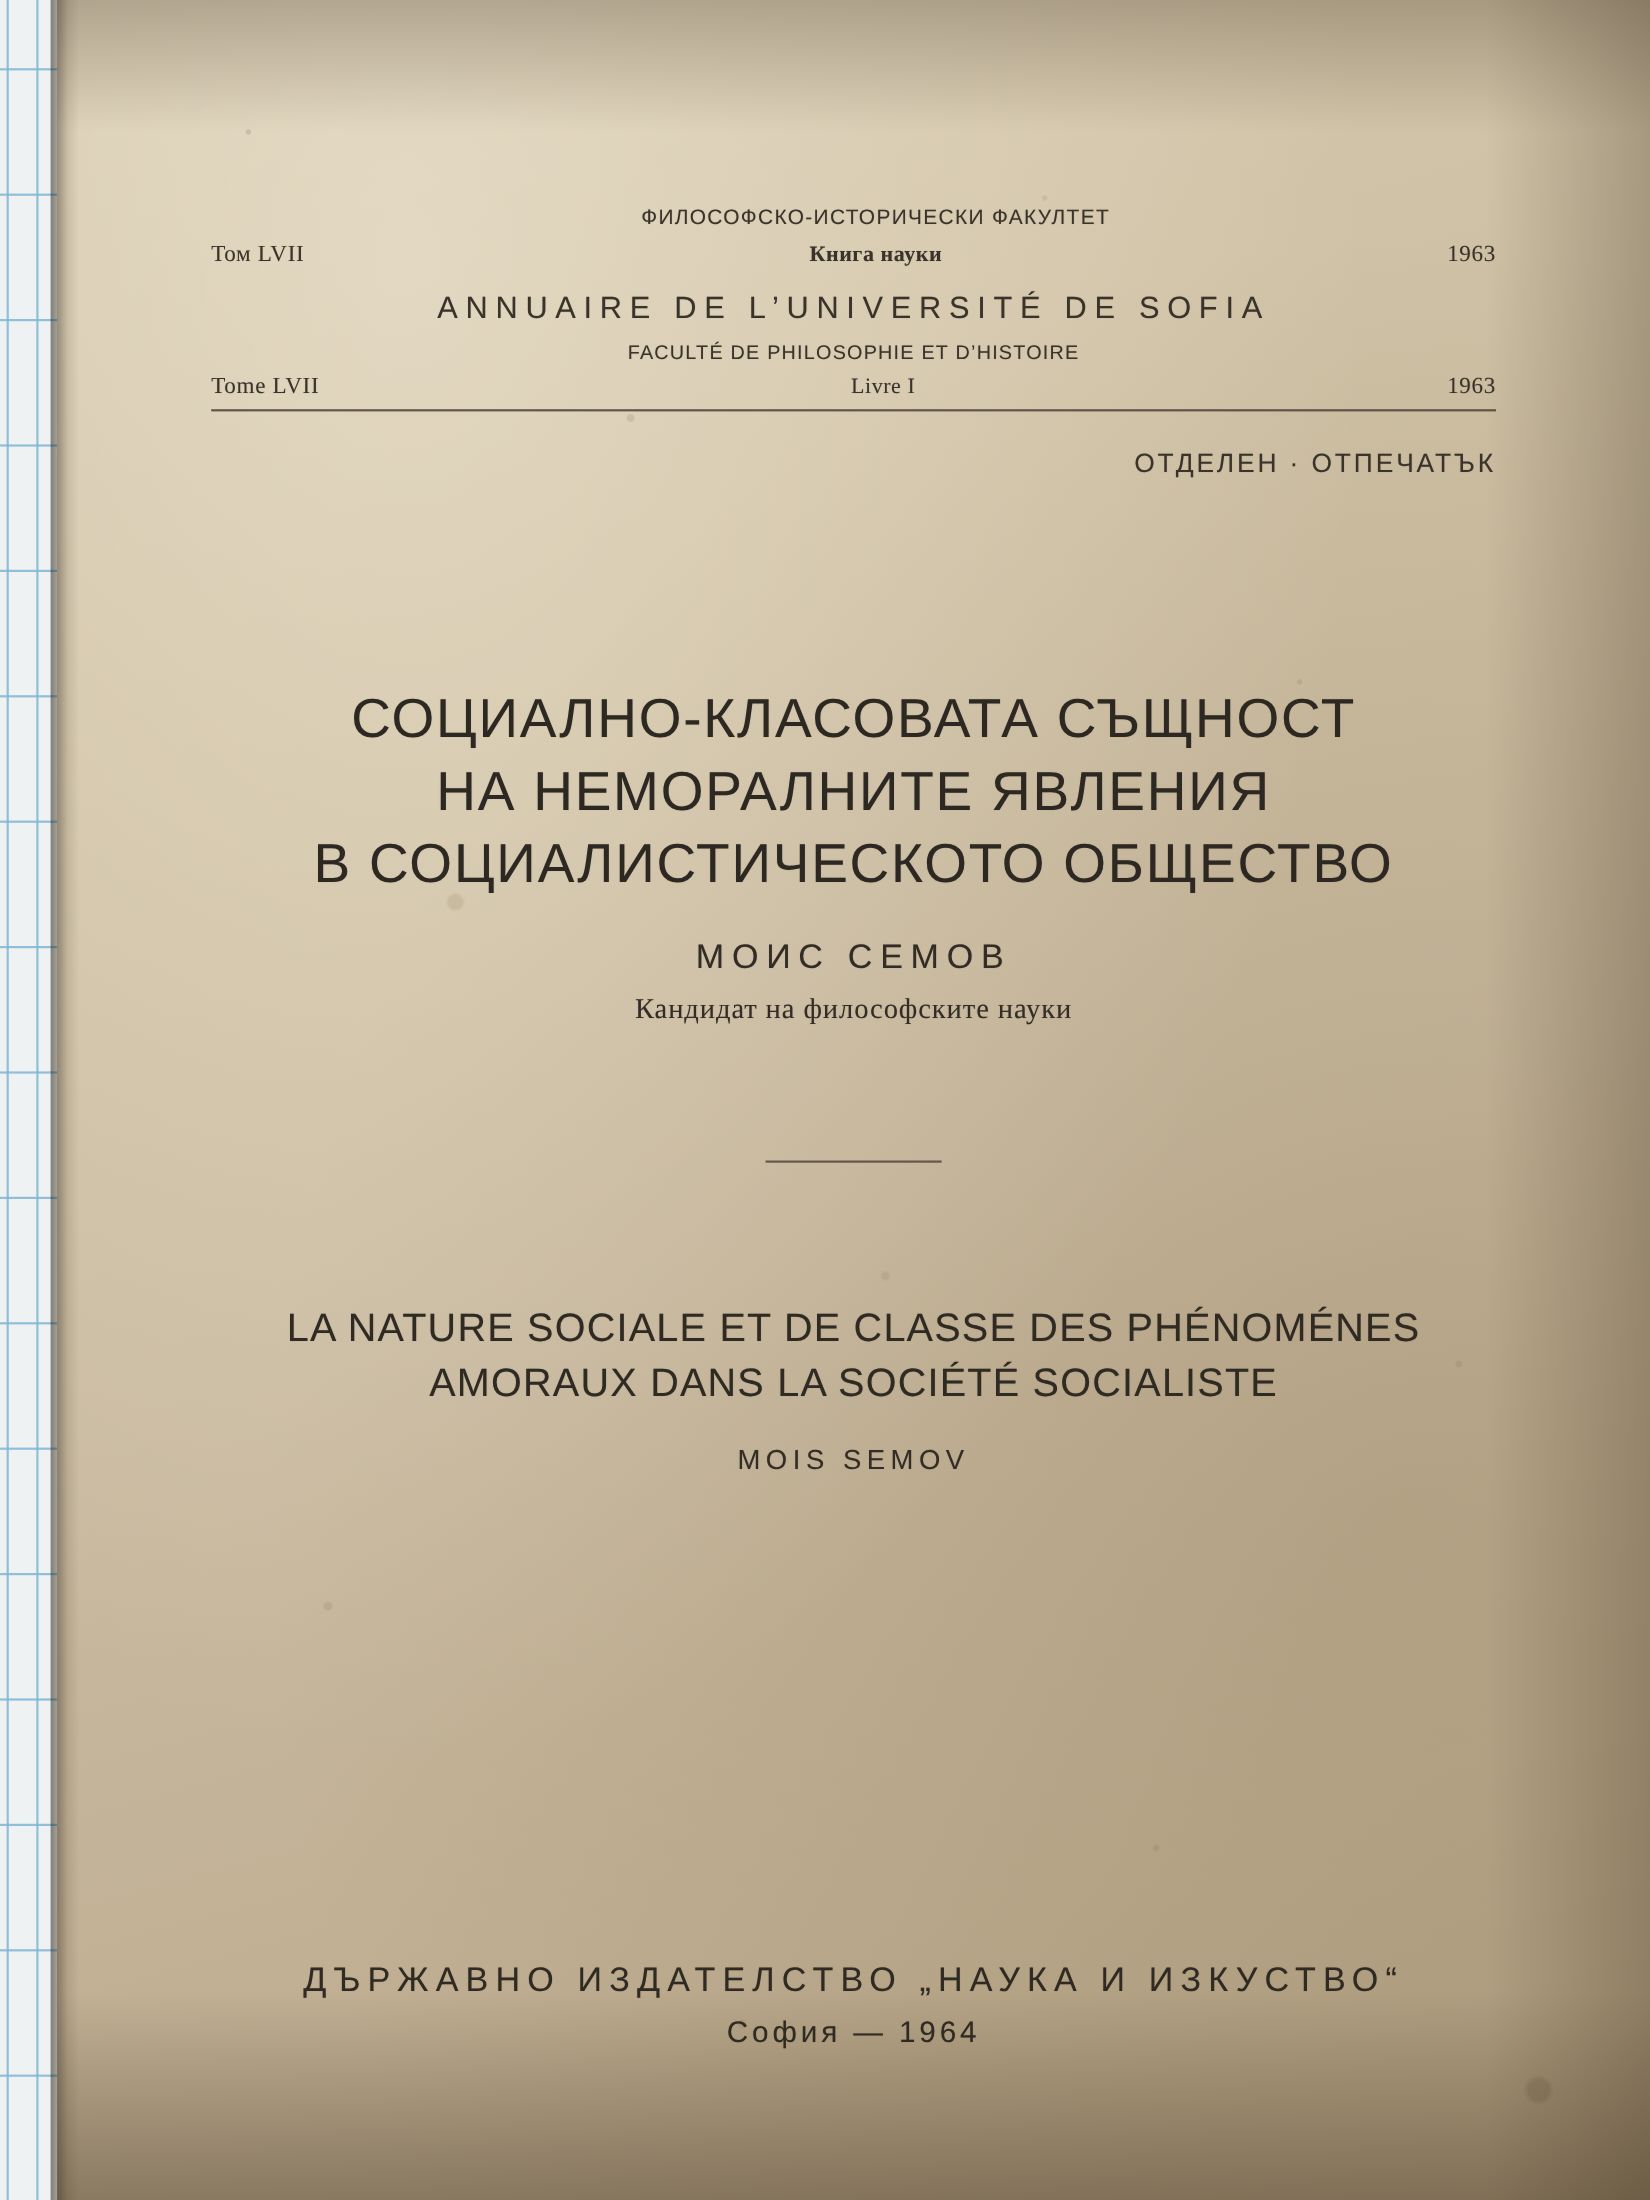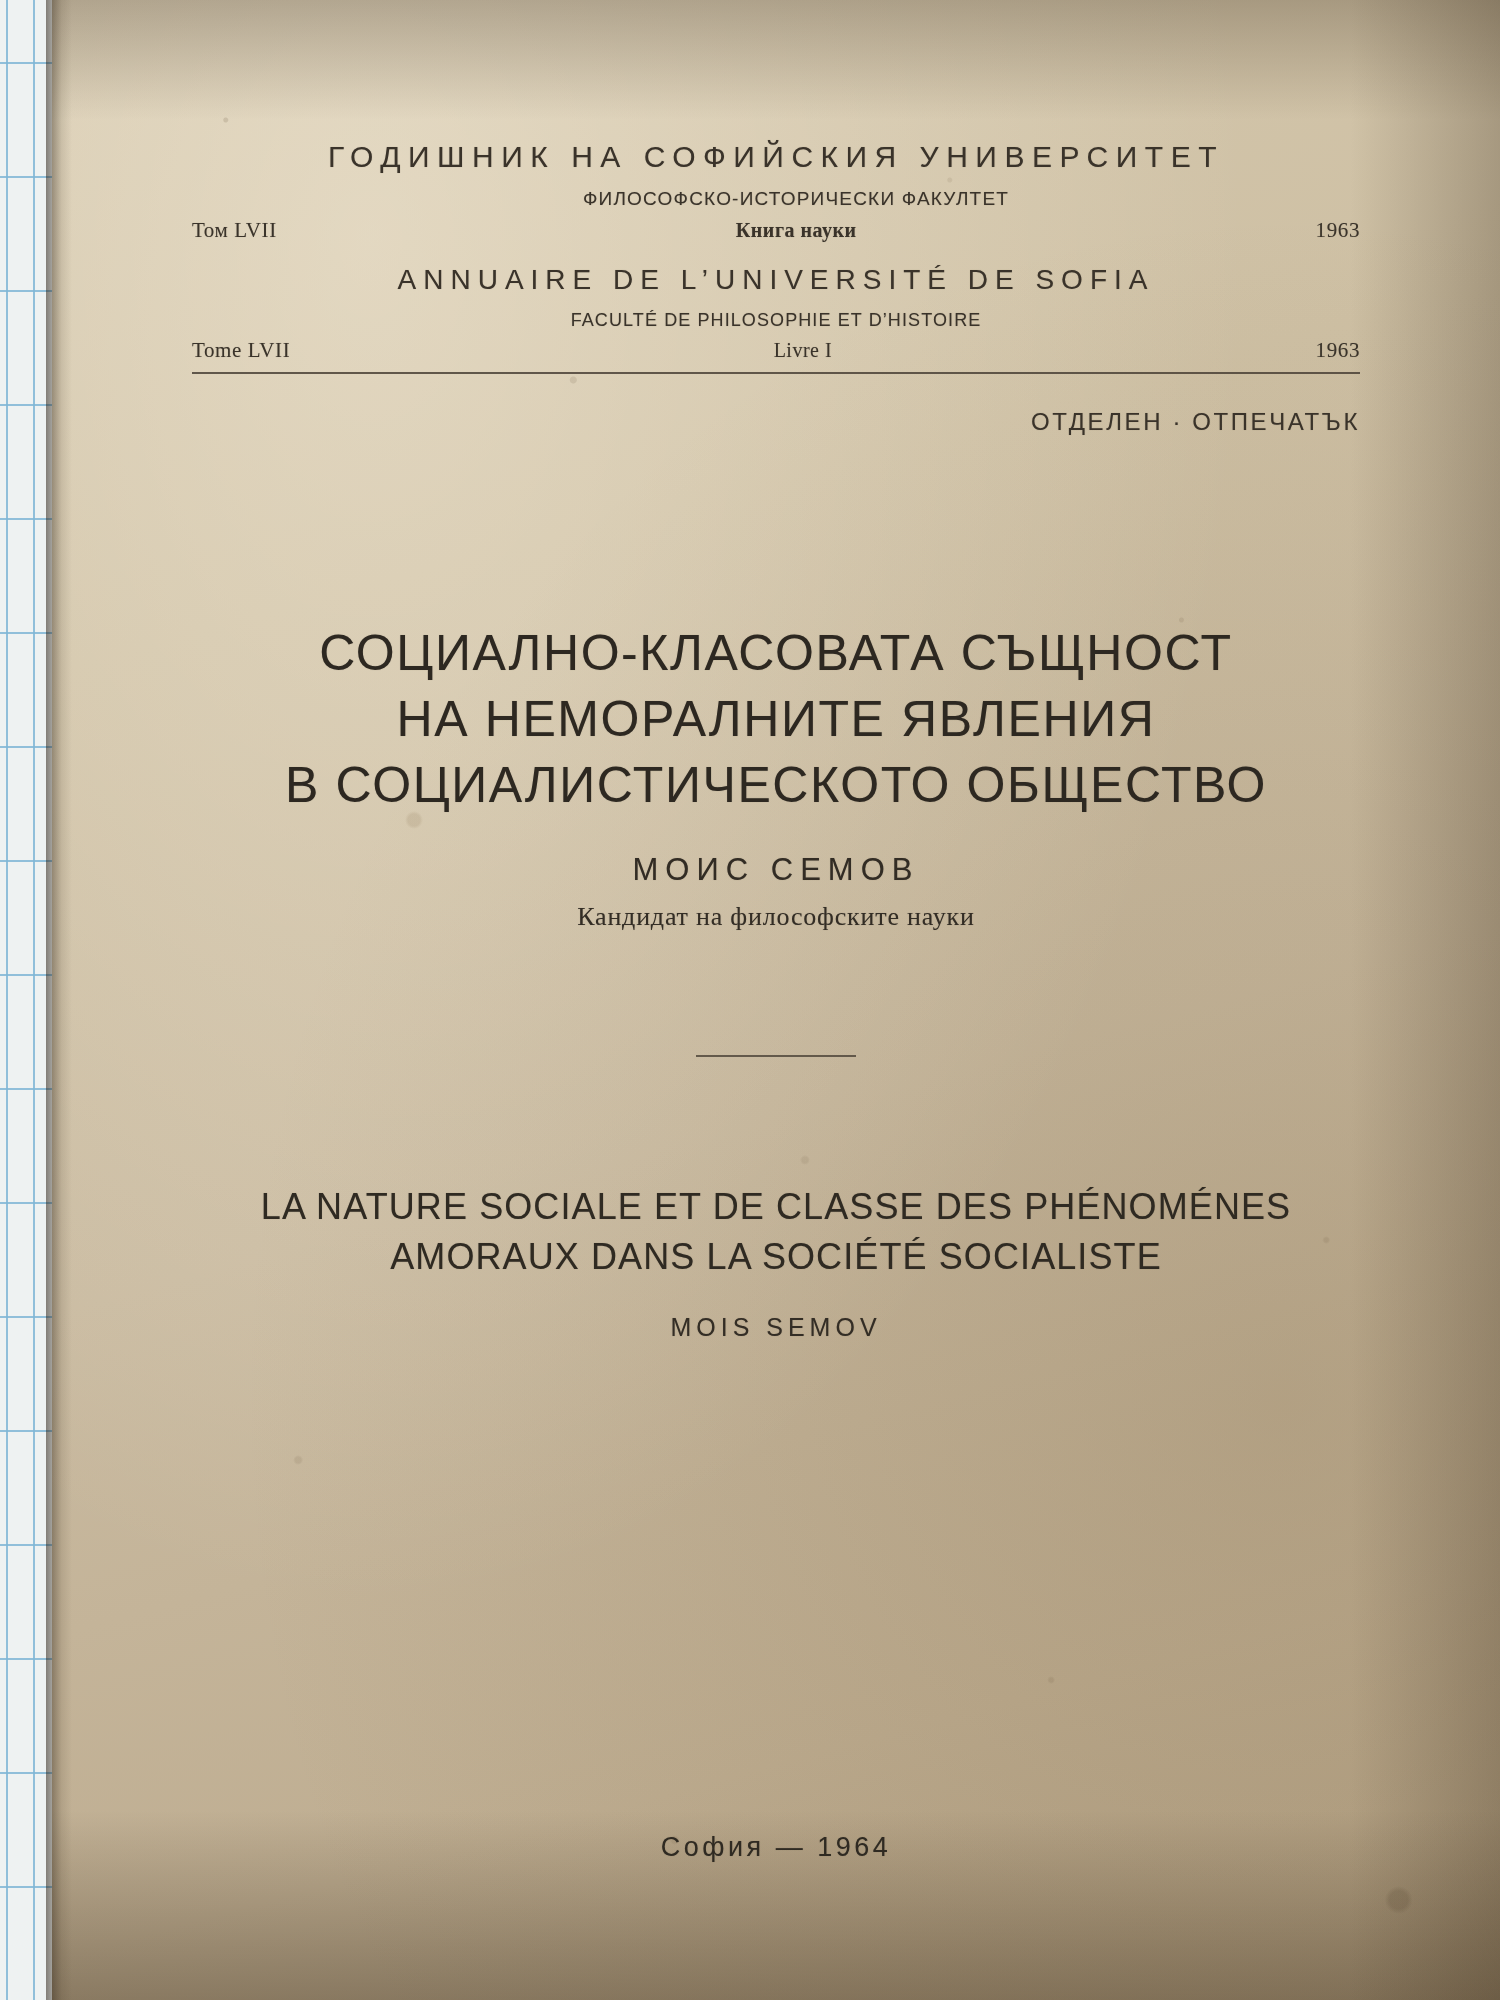--- a/index.html
+++ b/index.html
@@ -257,21 +257,20 @@
     <div class="gline-h" style="top:1886px"></div>
   </div>
 
   <div class="sheet">
     <div class="edge-dark-top"></div>
     <div class="edge-dark-bottom"></div>
     <div class="edge-dark-right"></div>
 
     <div class="content">
 
-      <div class="block masthead-line1" style="top:140px">ГОДИШНИК НА СОФИЙСКИЯ УНИВЕРСИТЕТ</div>
 
       <div class="block masthead-line2" style="top:188px">ФИЛОСОФСКО-ИСТОРИЧЕСКИ ФАКУЛТЕТ</div>
 
       <div class="rowline" style="top:218px">
         <span class="side">Том LVII</span>
         <span class="mid">Книга науки</span>
         <span class="side">1963</span>
       </div>
 
       <div class="block masthead-line3" style="top:264px">ANNUAIRE DE L’UNIVERSITÉ DE SOFIA</div>
@@ -295,19 +294,20 @@
       <div class="block author-bg" style="top:852px">МОИС СЕМОВ</div>
       <div class="block author-sub-bg" style="top:902px">Кандидат на философските науки</div>
 
       <div class="short-rule" style="top:1055px"></div>
 
       <div class="block title-fr" style="top:1182px">LA NATURE SOCIALE ET DE CLASSE DES PHÉNOMÉNES</div>
       <div class="block title-fr" style="top:1232px">AMORAUX DANS LA SOCIÉTÉ SOCIALISTE</div>
 
       <div class="block author-fr" style="top:1313px">MOIS SEMOV</div>
 
+      <div class="block publisher" style="top:1782px">ДЪРЖАВНО ИЗДАТЕЛСТВО „НАУКА И ИЗКУСТВО“</div>
       <div class="block city-year" style="top:1832px">София — 1964</div>
 
     </div>
   </div>
 
   <div class="graph-shadow"></div>
 </div>
 
 </body></html>

